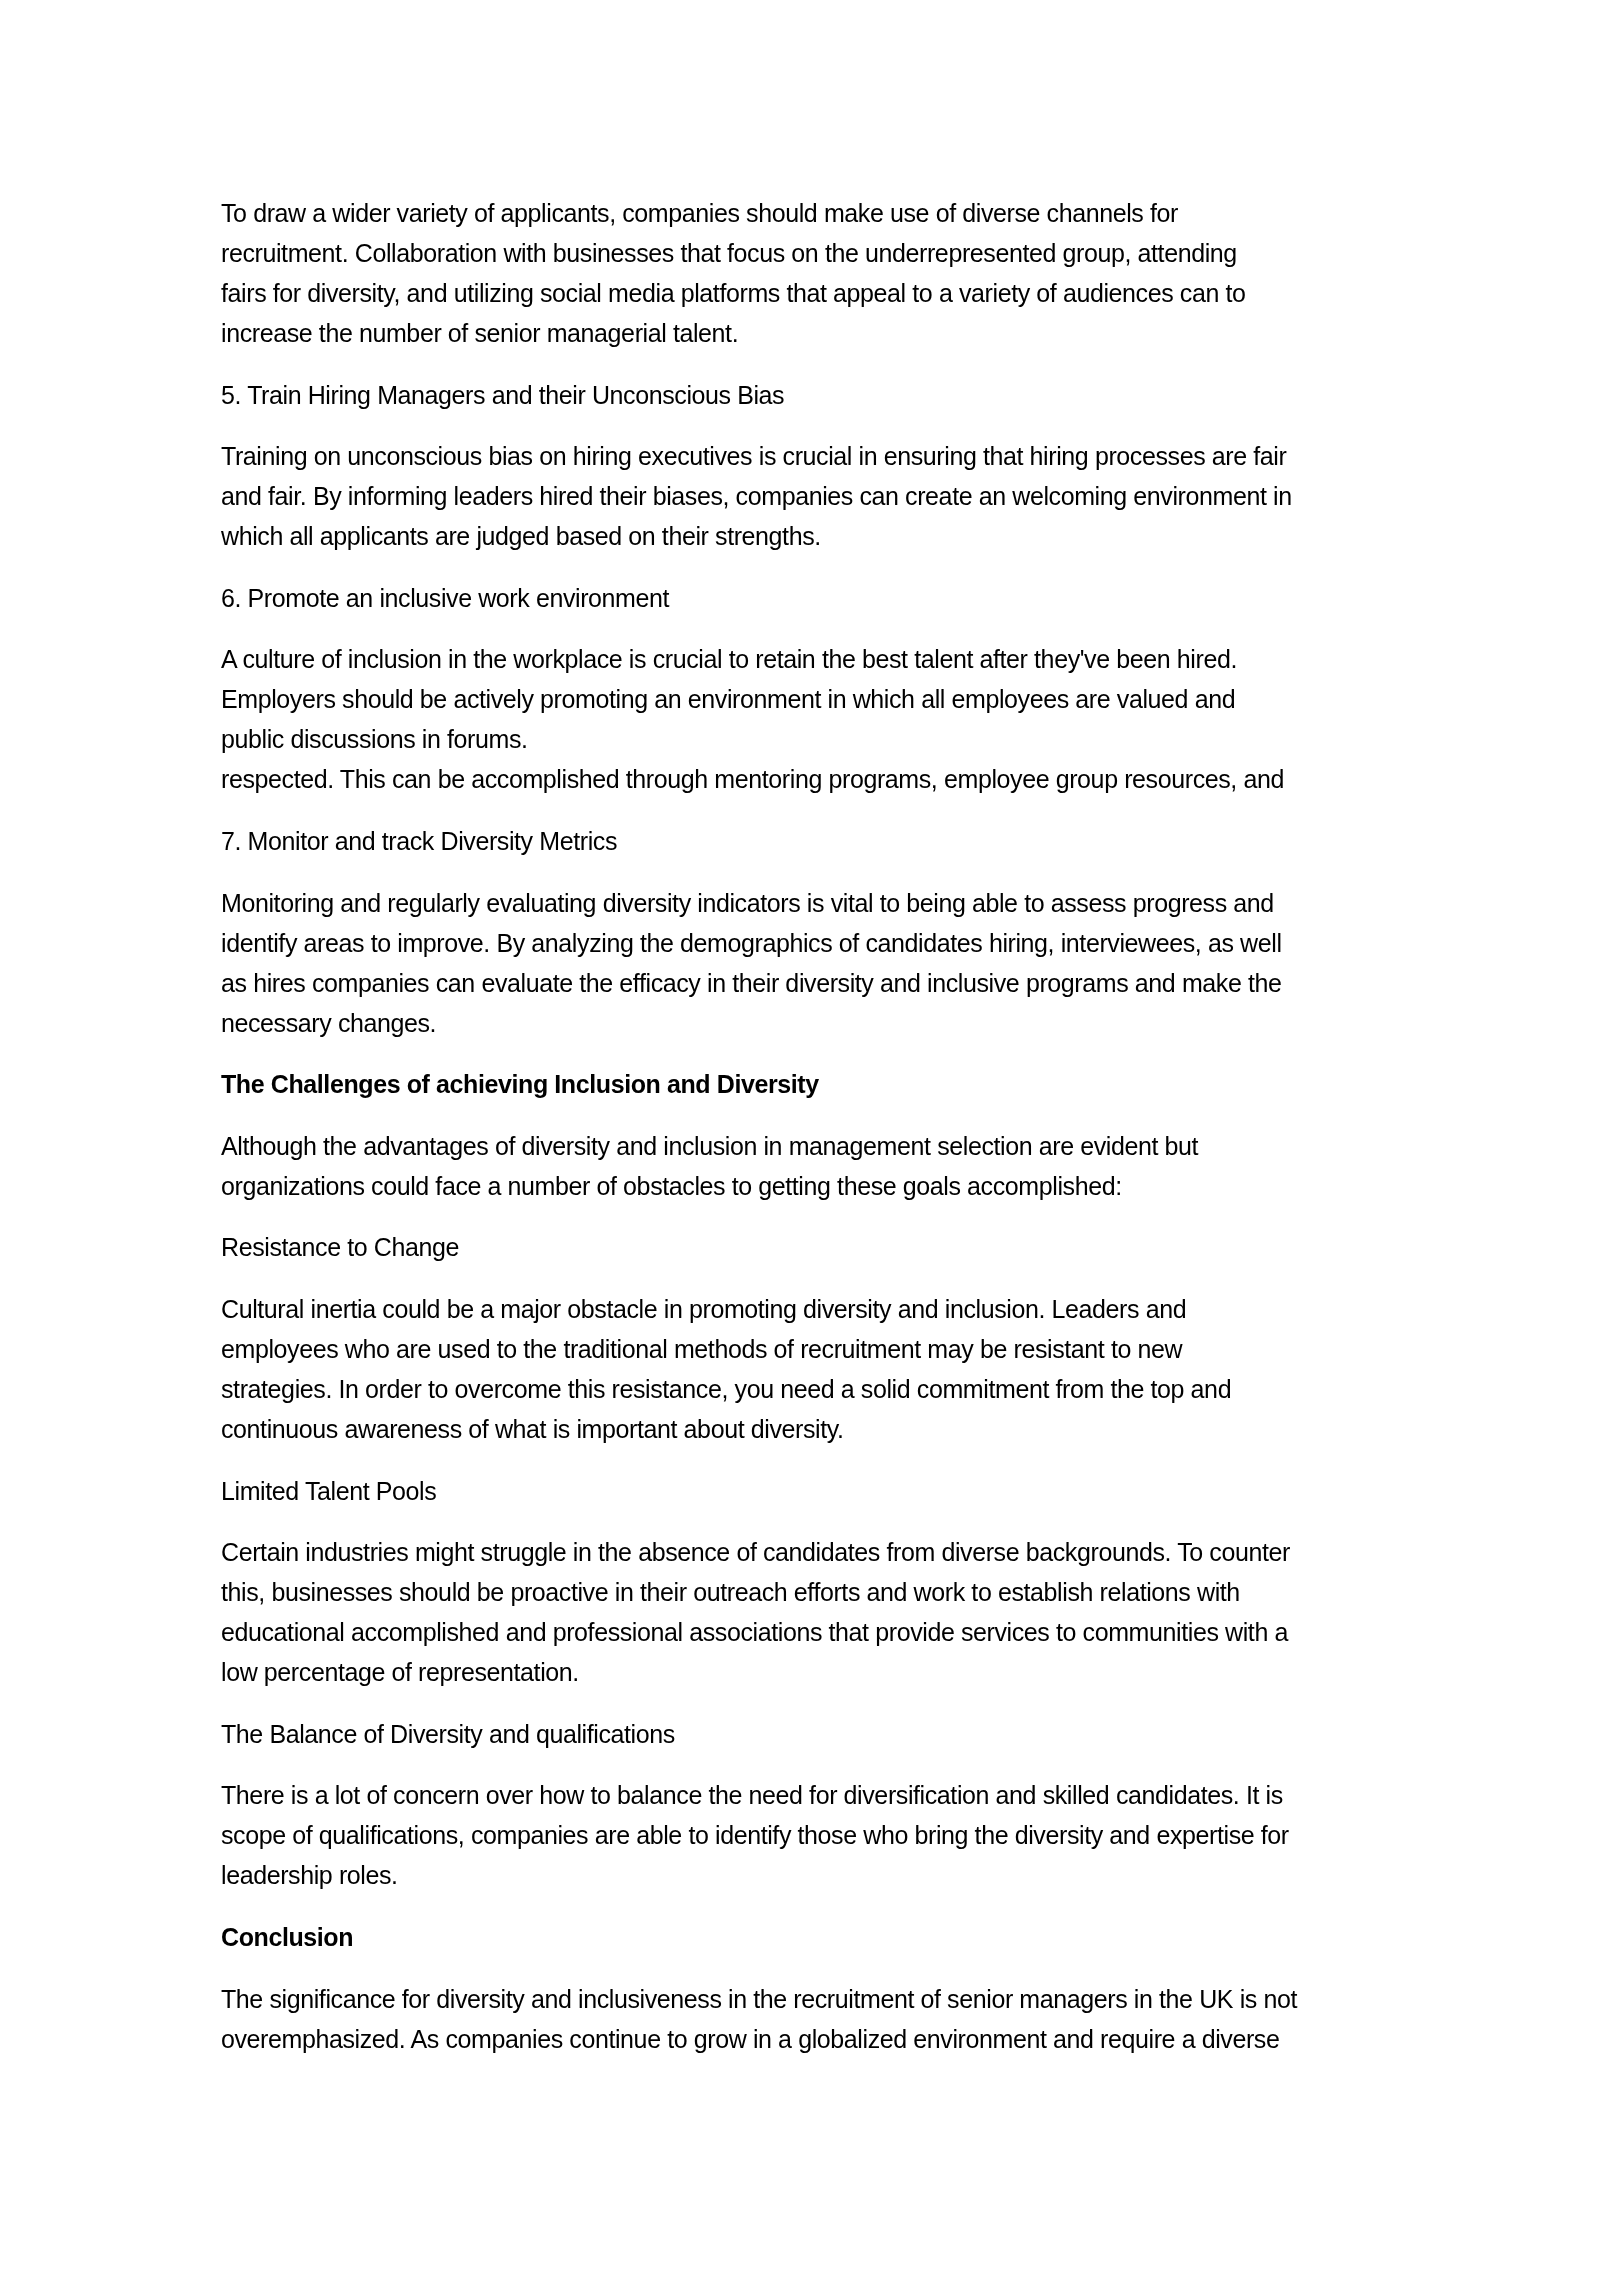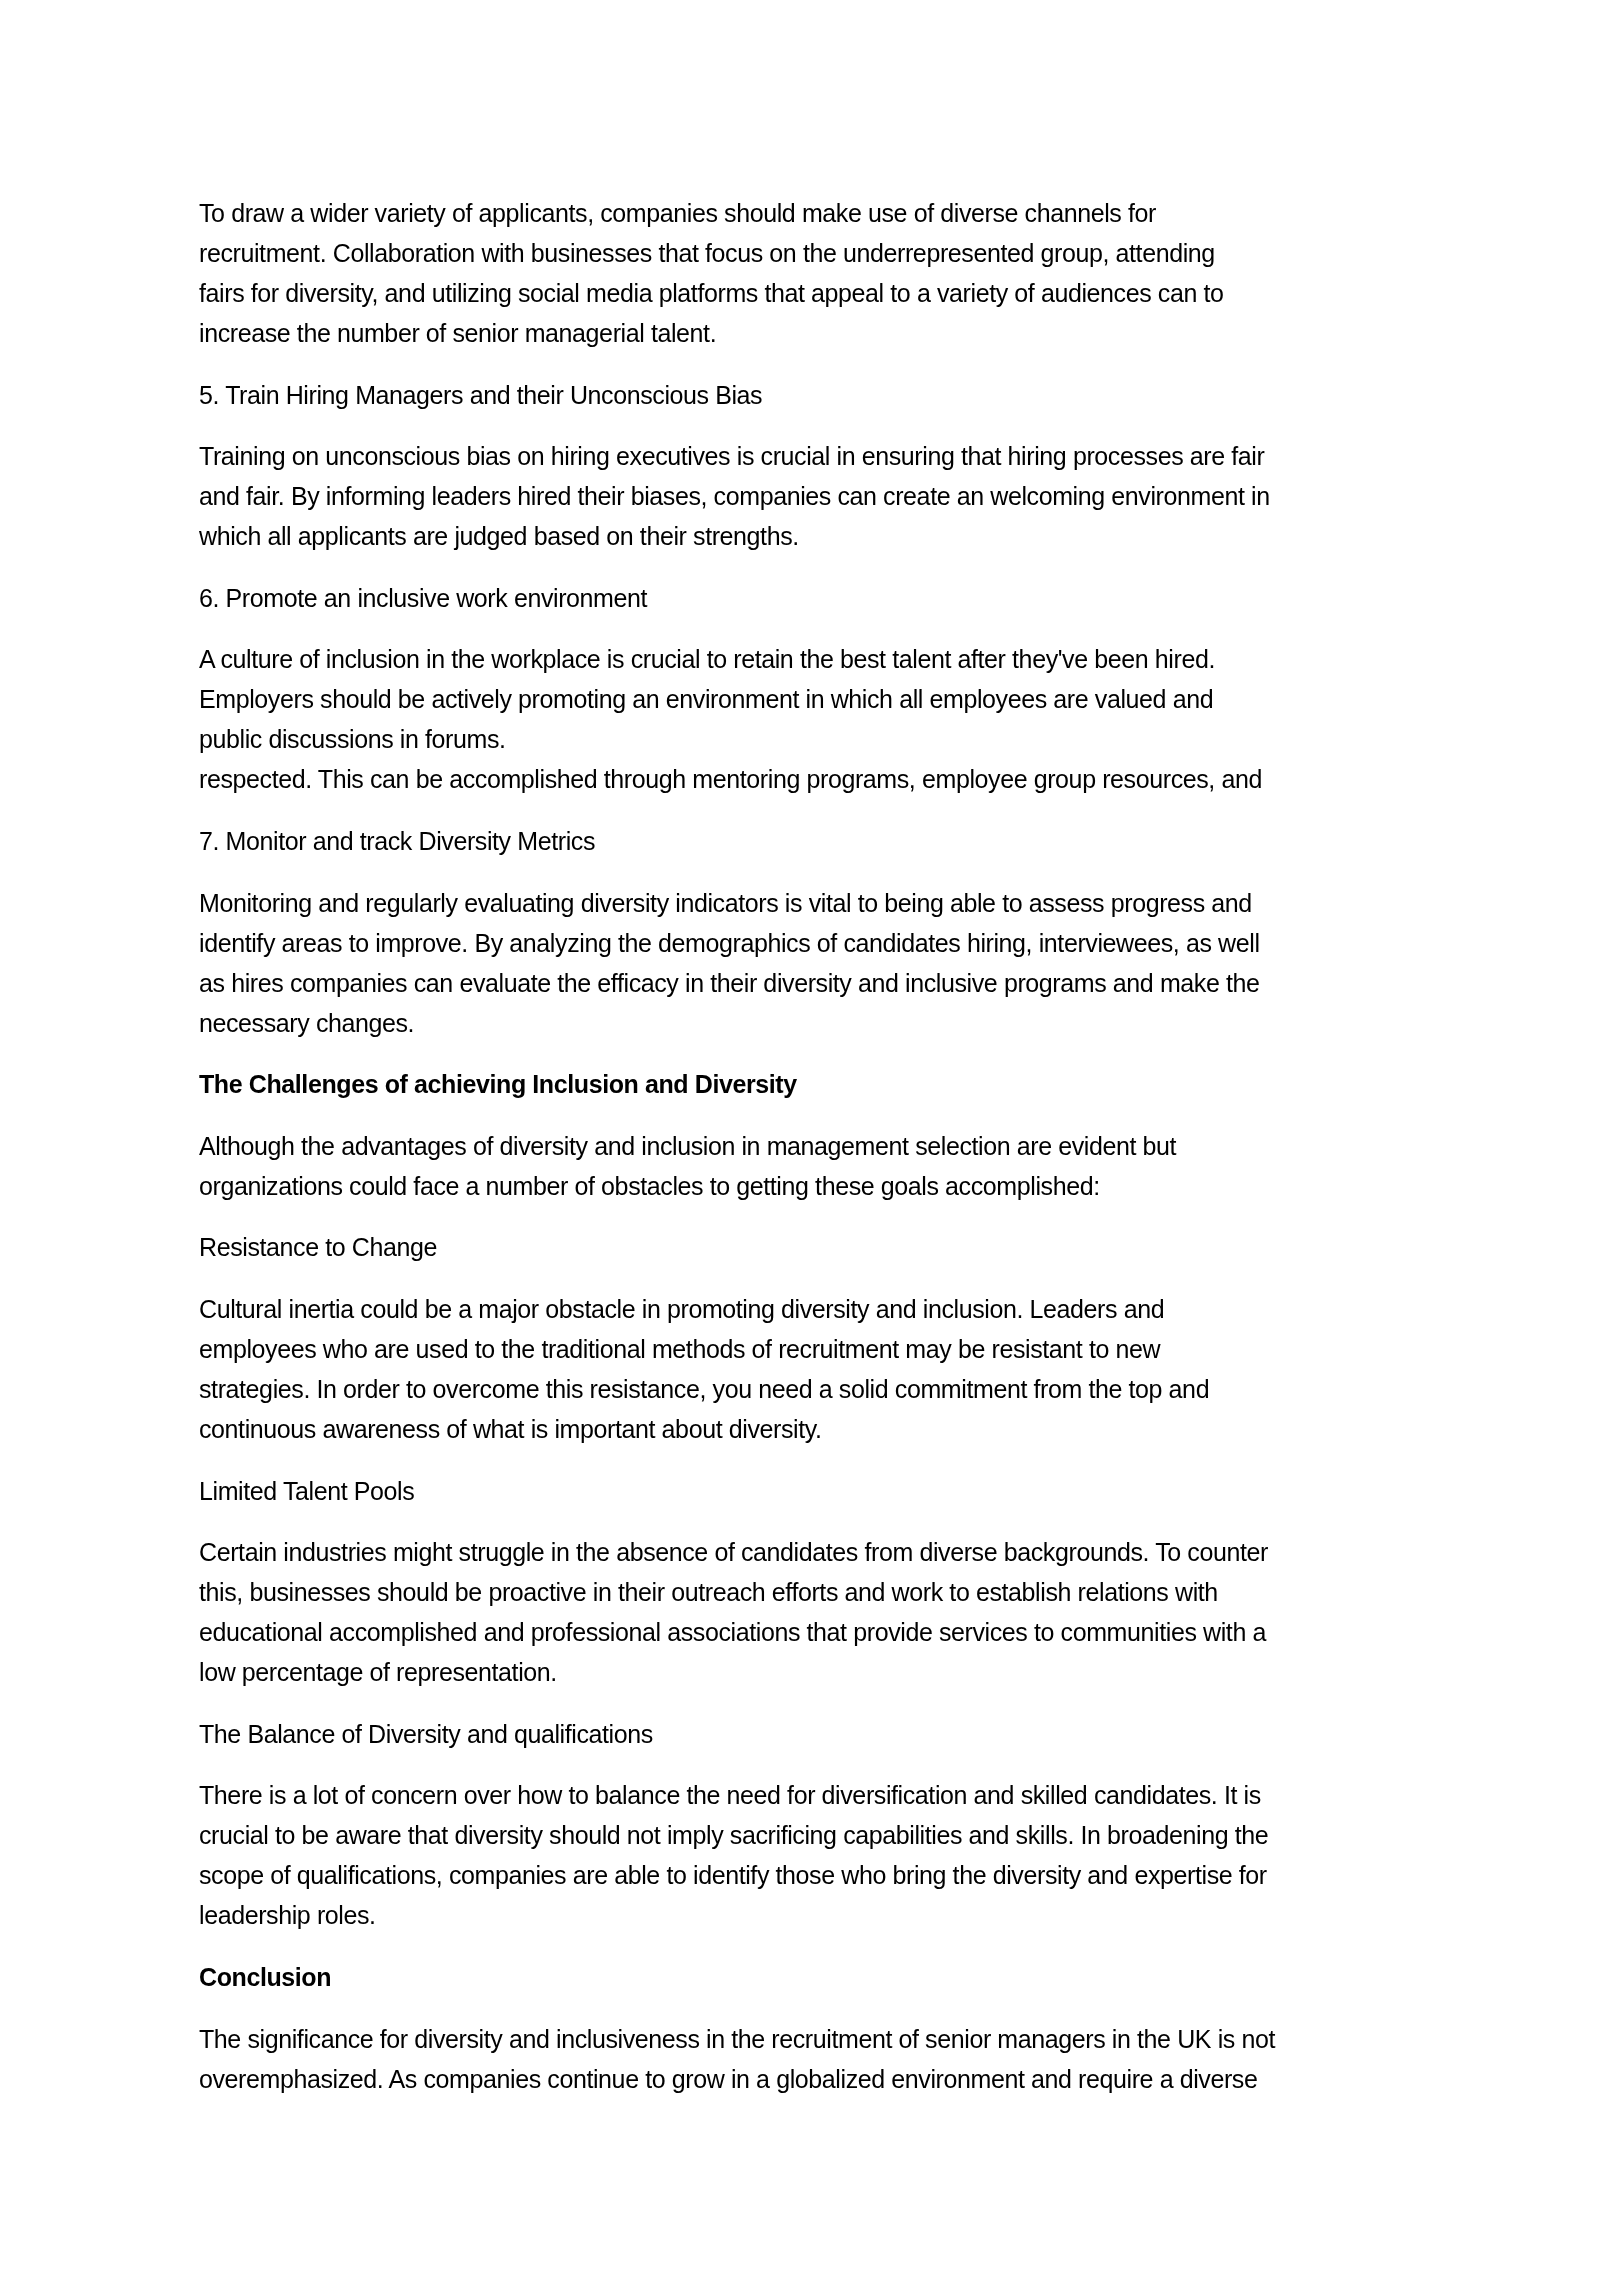--- a/index.html
+++ b/index.html
@@ -5,21 +5,21 @@
   html, body { margin: 0; padding: 0; background: #ffffff; }
   body { width: 1623px; height: 2295px; position: relative; overflow: hidden; }
   .page {
     position: absolute; left: 199px; top: 193px; width: 1243px;
     font-family: "Liberation Sans", sans-serif;
     color: #000000;
     font-size: 25px;
     letter-spacing: -0.4px;
   }
   .block { margin: 0 0 21.6px 0; }
-  .line { display: block; height: 40px; line-height: 40px; white-space: nowrap; }
+  .line { display: block; height: 40px; line-height: 40px; white-space: nowrap; margin-left: 22px; }
   .bold .line { font-weight: bold; }
 </style>
 </head>
 <body>
 
 <div class="page" id="page">
     <div class="block">
       <span class="line">To draw a wider variety of applicants, companies should make use of diverse channels for</span>
       <span class="line">recruitment. Collaboration with businesses that focus on the underrepresented group, attending</span>
       <span class="line">fairs for diversity, and utilizing social media platforms that appeal to a variety of audiences can to</span>
@@ -74,21 +74,20 @@
       <span class="line">Certain industries might struggle in the absence of candidates from diverse backgrounds. To counter</span>
       <span class="line">this, businesses should be proactive in their outreach efforts and work to establish relations with</span>
       <span class="line">educational accomplished and professional associations that provide services to communities with a</span>
       <span class="line">low percentage of representation.</span>
     </div>
     <div class="block">
       <span class="line">The Balance of Diversity and qualifications</span>
     </div>
     <div class="block">
       <span class="line">There is a lot of concern over how to balance the need for diversification and skilled candidates. It is</span>
-      <span class="line">crucial to be aware that diversity should not imply sacrificing capabilities and skills. In broadening the</span>
       <span class="line">scope of qualifications, companies are able to identify those who bring the diversity and expertise for</span>
       <span class="line">leadership roles.</span>
     </div>
     <div class="block bold">
       <span class="line">Conclusion</span>
     </div>
     <div class="block">
       <span class="line">The significance for diversity and inclusiveness in the recruitment of senior managers in the UK is not</span>
       <span class="line">overemphasized. As companies continue to grow in a globalized environment and require a diverse</span>
     </div>

